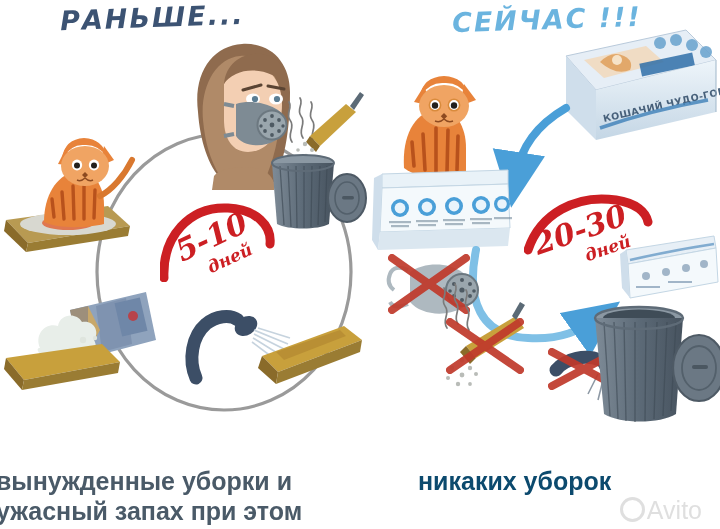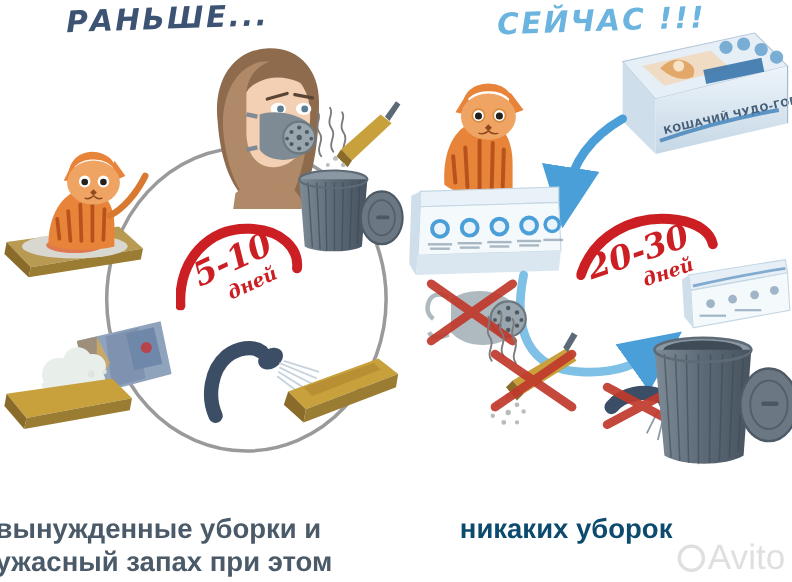--- a/index.html
+++ b/index.html
@@ -49,23 +49,23 @@
     color:#4a5a68;
   }
   #caption-right{
     left:418px;top:466px;
     color:#0c4a6e;
   }
 
   
   #watermark{
     position:absolute;
-    right:6px;bottom:4px;
+    right:18px;bottom:4px;
     font-family:"Liberation Sans", sans-serif;
-    font-size:32px;
+    font-size:25px;
     font-weight:400;
     color:rgba(150,150,150,0.30);
     letter-spacing:0px;
     white-space:nowrap;
   }
   #watermark .wm-dot{
     display:inline-block;width:19px;height:19px;
     border-radius:50%;
     border:3px solid rgba(150,150,150,0.30);
     vertical-align:-3px;margin-right:2px;

